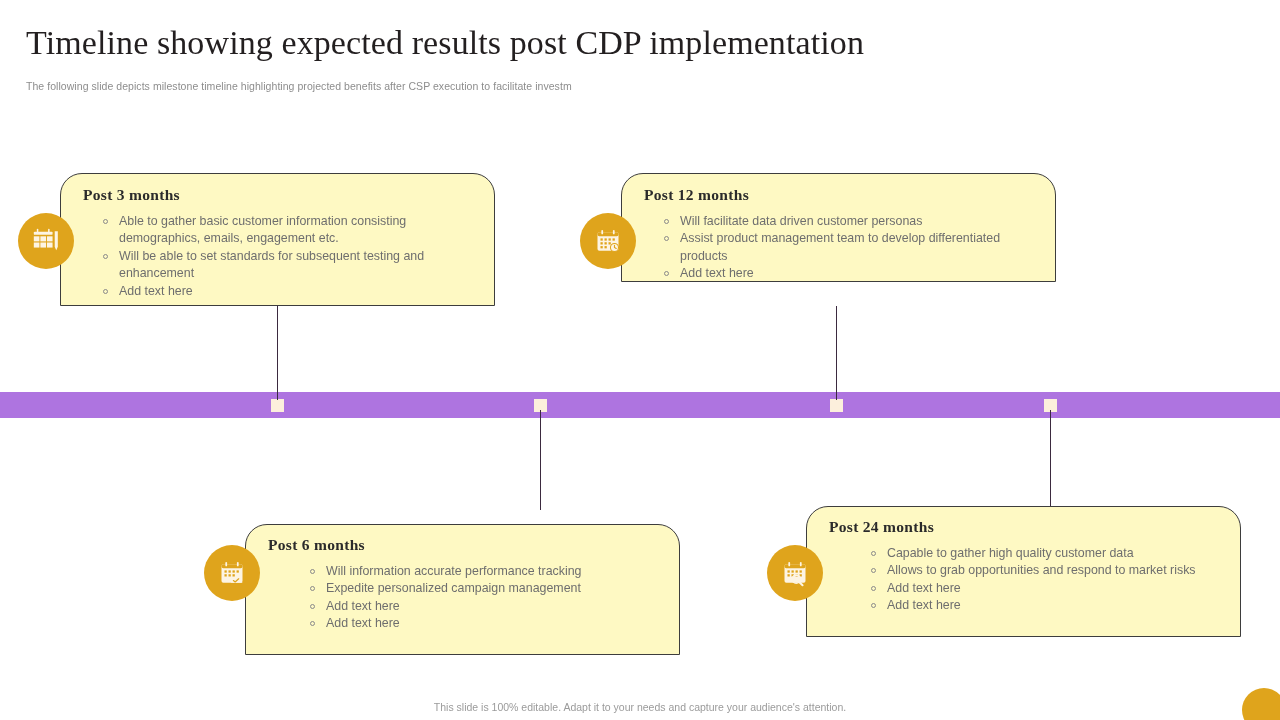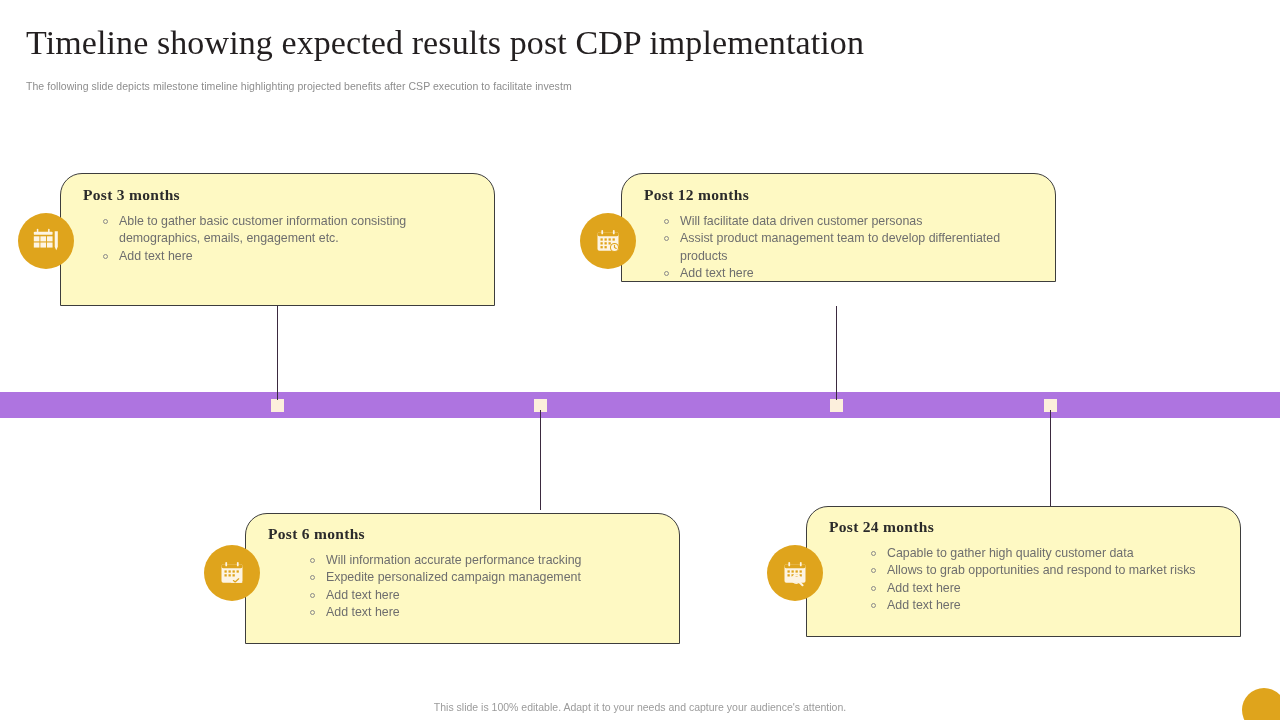--- a/index.html
+++ b/index.html
@@ -149,20 +149,21 @@
 <div class="connector-line" style="left:277px; top:306px; height:94px;"></div>
 <div class="connector-line" style="left:836px; top:306px; height:94px;"></div>
 <div class="connector-line" style="left:540px; top:410px; height:100px;"></div>
 <div class="connector-line" style="left:1050px; top:410px; height:100px;"></div>
 
 <div class="card" style="left:60px; top:173px; width:435px; height:133px;">
   <div style="padding:12px 14px 0 22px;">
     <div class="card-title">Post 3 months</div>
     <ul class="bullet-list" style="margin-top:9px;">
       <li class="bullet-item">Able to gather basic customer information consisting demographics, emails, engagement etc.</li>
+      <li class="bullet-item">Will be able to set standards for subsequent testing and enhancement</li>
       <li class="bullet-item">Add text here</li>
     </ul>
   </div>
 </div>
 <div class="icon-badge" style="left:18px; top:213px; width:56px; height:56px;">
   <svg width="30" height="30" viewBox="0 0 32 32" aria-hidden="true">
     <rect x="3" y="6" width="20" height="3.4" rx="1" fill="#fdf4e3"></rect>
     <rect x="6.2" y="3" width="1.6" height="4.4" rx="0.8" fill="#fdf4e3"></rect>
     <rect x="18.2" y="3" width="1.6" height="4.4" rx="0.8" fill="#fdf4e3"></rect>
     <rect x="3" y="11" width="6" height="5.4" fill="#fdf4e3"></rect>
@@ -200,21 +201,21 @@
       <rect x="12" y="17.4" width="2.6" height="2.6"></rect>
       <rect x="16.6" y="17.4" width="2.6" height="2.6"></rect>
       <rect x="7.4" y="21.8" width="2.6" height="2.6"></rect>
       <rect x="12" y="21.8" width="2.6" height="2.6"></rect>
     </g>
     <circle cx="23.4" cy="23.4" r="4.6" fill="#fdf4e3" stroke="#dfa41c" stroke-width="1.2"></circle>
     <path d="M23.4 20.8 L23.4 23.4 L25.4 24.6" stroke="#dfa41c" stroke-width="1.3" fill="none" stroke-linecap="round"></path>
   </svg>
 </div>
 
-<div class="card" style="left:245px; top:513px; width:435px; height:131px;">
+<div class="card" style="left:245px; top:524px; width:435px; height:131px;">
   <div style="padding:11px 14px 0 22px;">
     <div class="card-title">Post 6 months</div>
     <ul class="bullet-list" style="margin-top:9px; padding-left:22px;">
       <li class="bullet-item">Will information accurate performance tracking</li>
       <li class="bullet-item">Expedite personalized campaign management</li>
       <li class="bullet-item">Add text here</li>
       <li class="bullet-item">Add text here</li>
     </ul>
   </div>
 </div>

